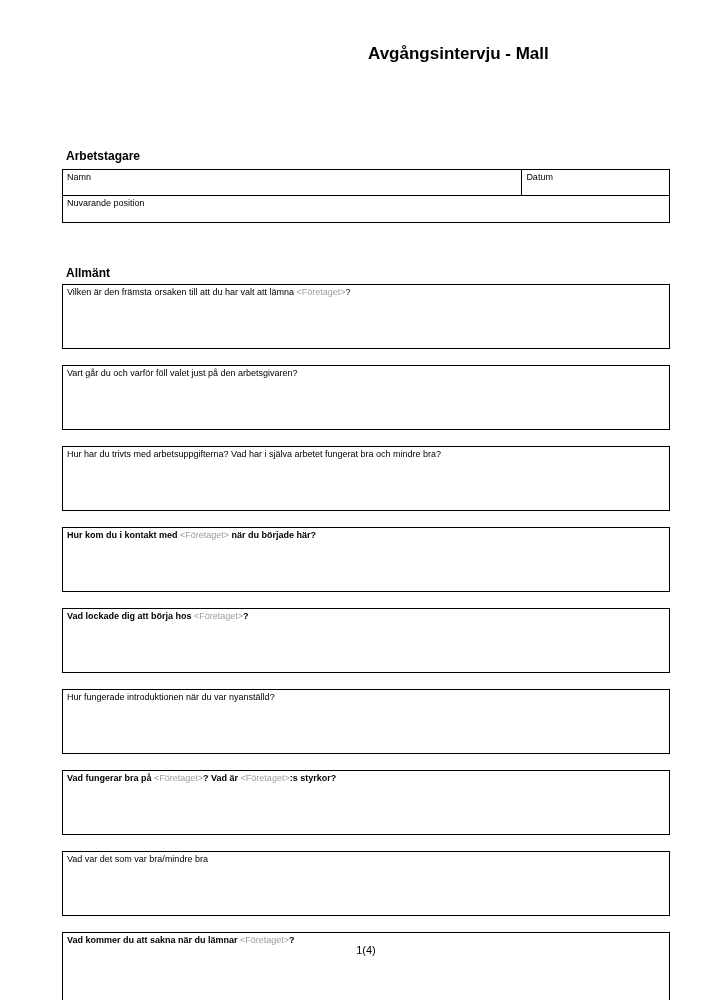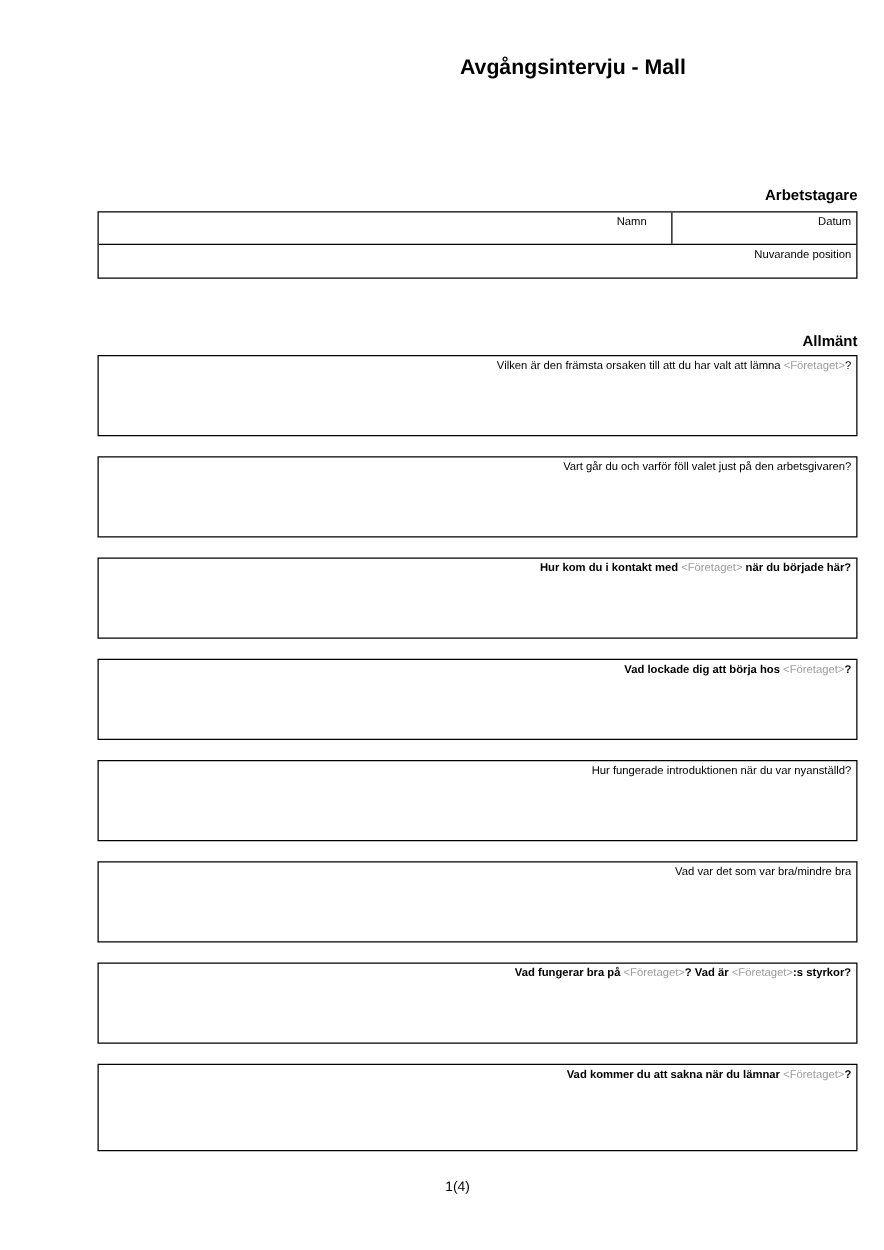--- a/index.html
+++ b/index.html
@@ -18,23 +18,22 @@
   }
   .doc-title {
     position: absolute;
     left: 368px; top: 44px;
     font-size: 17px;
     font-weight: bold;
     white-space: nowrap;
   }
   .section {
     position: absolute;
-    left: 78px;
+    left: 62px;
     width: 608px;
-    text-align: right;
   }
   .section-employee { top: 149px; }
   .section-general  { top: 266px; }
   .section-heading {
     font-size: 12px;
     font-weight: bold;
     line-height: 14px;
     padding-left: 4px;
   }
   
@@ -112,33 +111,36 @@
   <section class="section section-general">
     <h2 class="section-heading">Allmänt</h2>
     <div class="qboxes">
         <div class="qbox">
           <div class="qlabel"><span>Vilken är den främsta orsaken till att du har valt att lämna </span><span class="muted">&lt;Företaget&gt;</span><span>?</span></div>
         </div>
         <div class="qbox">
           <div class="qlabel"><span>Vart går du och varför föll valet just på den arbetsgivaren?</span></div>
         </div>
         <div class="qbox">
+          <div class="qlabel"><span>Hur har du trivts med arbetsuppgifterna? Vad har i själva arbetet fungerat bra och mindre bra?</span></div>
+        </div>
+        <div class="qbox">
           <div class="qlabel bold"><span>Hur kom du i kontakt med </span><span class="muted">&lt;Företaget&gt;</span><span> när du började här?</span></div>
         </div>
         <div class="qbox">
           <div class="qlabel bold"><span>Vad lockade dig att börja hos </span><span class="muted">&lt;Företaget&gt;</span><span>?</span></div>
         </div>
         <div class="qbox">
           <div class="qlabel"><span>Hur fungerade introduktionen när du var nyanställd?</span></div>
         </div>
         <div class="qbox">
-          <div class="qlabel"><span>Vad var det som var bra/mindre bra</span></div>
+          <div class="qlabel bold"><span>Vad fungerar bra på </span><span class="muted">&lt;Företaget&gt;</span><span>? Vad är </span><span class="muted">&lt;Företaget&gt;</span><span>:s styrkor?</span></div>
         </div>
         <div class="qbox">
-          <div class="qlabel bold"><span>Vad fungerar bra på </span><span class="muted">&lt;Företaget&gt;</span><span>? Vad är </span><span class="muted">&lt;Företaget&gt;</span><span>:s styrkor?</span></div>
+          <div class="qlabel"><span>Vad var det som var bra/mindre bra</span></div>
         </div>
         <div class="qbox">
           <div class="qlabel bold"><span>Vad kommer du att sakna när du lämnar </span><span class="muted">&lt;Företaget&gt;</span><span>?</span></div>
         </div>
       </div>
   </section>
 
   <div class="page-footer">1(4)</div>
 
 </div>

